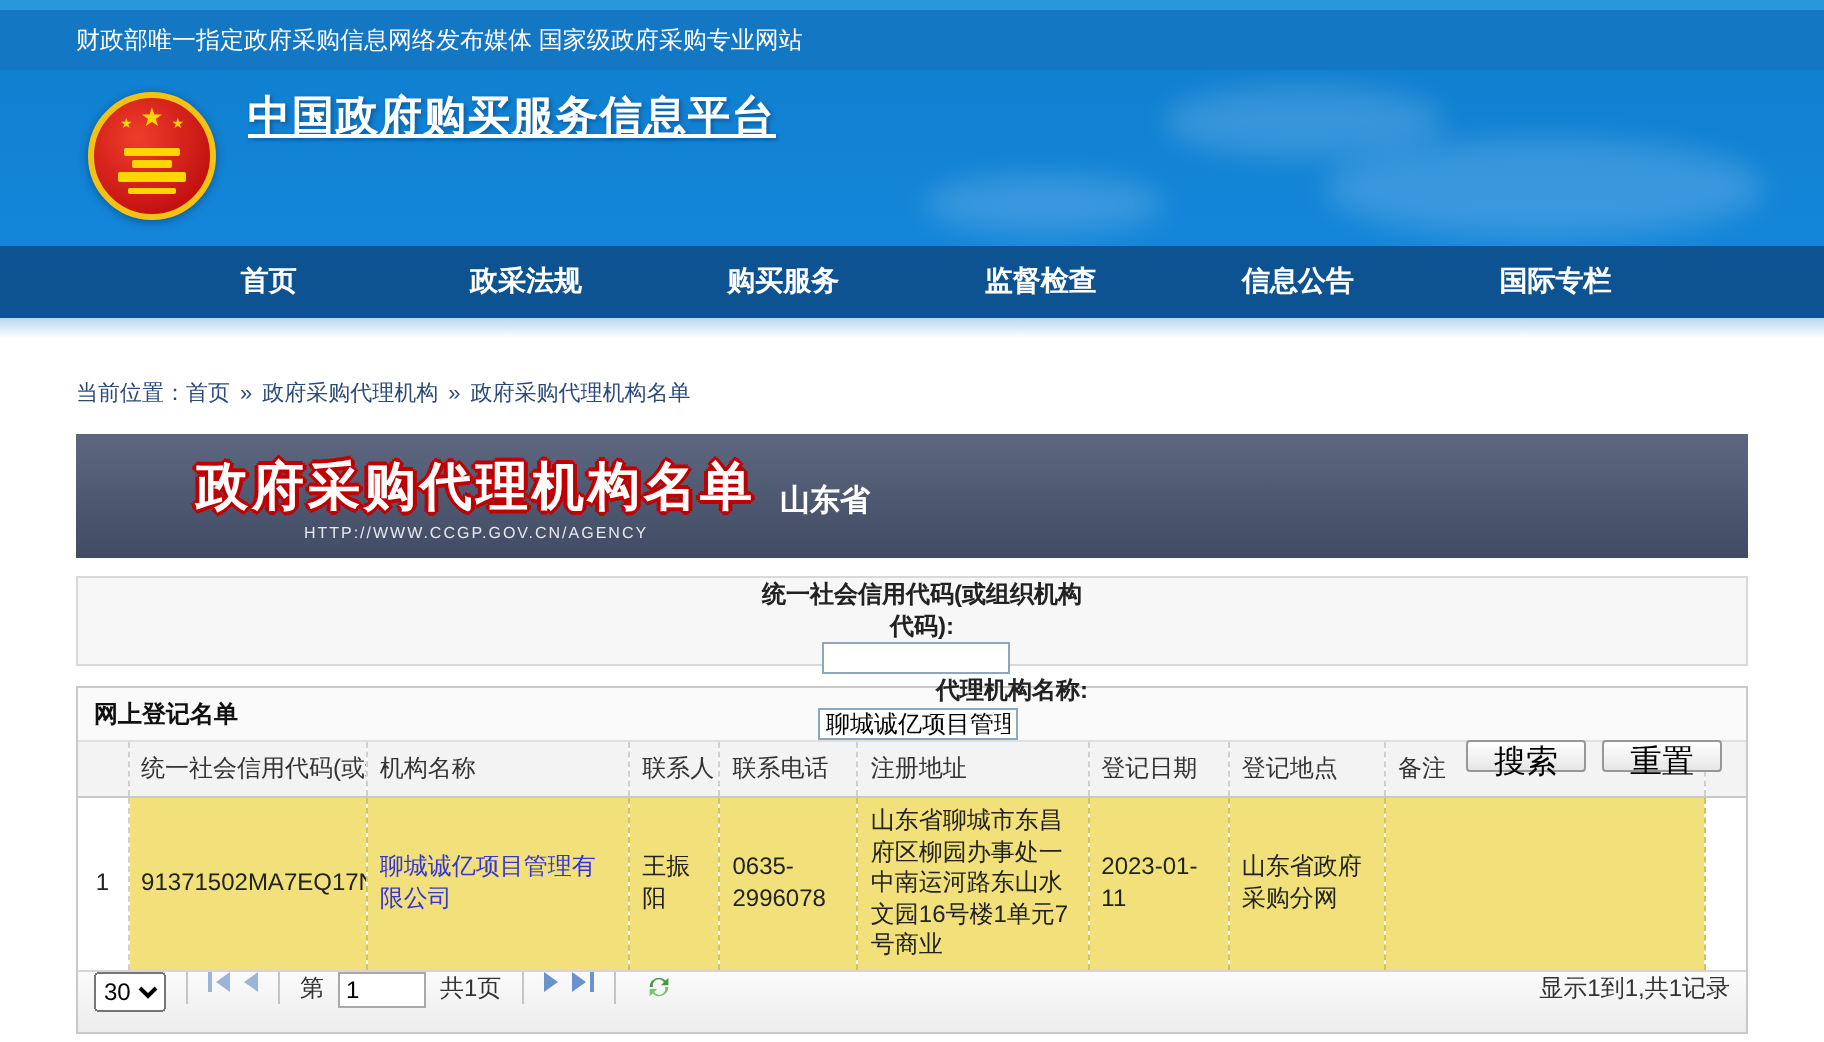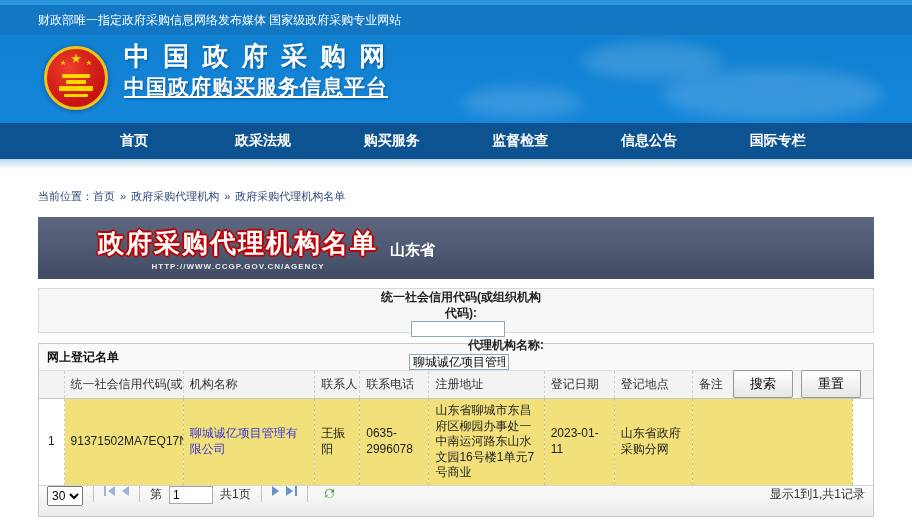--- a/index.html
+++ b/index.html
@@ -54,37 +54,37 @@
   .crumb-sep { margin:0 5px; }
 
   
   .banner { margin:13px 38px 0; height:62px;
     background:linear-gradient(#5d6880,#414b63);
     display:flex; align-items:center; padding-left:60px; }
   .banner-title-wrap { display:flex; flex-direction:column; align-items:center; }
   .banner-title { font-size:26px; font-weight:bold; color:#fff; letter-spacing:2px;
     text-shadow:-2px 0 #c00000,2px 0 #c00000,0 -2px #c00000,0 2px #c00000,
       -1px -1px #c00000,1px -1px #c00000,-1px 1px #c00000,1px 1px #c00000; }
-  .banner-url { font-size:8px; color:#e8e8ee; letter-spacing:1px; margin-top:1px;font-weight:bold; }
+  .banner-url { font-size:8px; color:#e8e8ee; letter-spacing:1px; margin-top:1px; }
   .banner-region { font-size:15px; font-weight:bold; color:#fff;
     margin:4px 0 0 12px; }
 
   
   .search-panel { margin:9px 38px 0; height:45px; background:#f7f7f7;
     border:1px solid #d9d9d9; display:flex; align-items:center; font-size:12px;flex-direction:column; }
   .code-label { width:160px; margin-left:10px; font-weight:bold; text-align:center;
     line-height:1.35; color:#222; }
   .txt-input { height:20px; border:1px solid #8aa8c0; background:#fff;
     font-size:12px; padding:0 3px; }
   .code-input { width:94px; margin-left:4px; }
   .name-label { margin-left:100px; font-weight:bold; color:#222; }
   .name-input { width:100px; margin-left:6px; }
   .btns { margin-left:auto; margin-right:12px; display:flex; gap:8px; }
-  .btn { width:60px; height:28px; border:1px solid #979797; border-radius:2px;
-    background:linear-gradient(#ffffff,#e6e6e6); font-size:13px; cursor:pointer;
+  .btn { width:60px; height:16px; border:1px solid #979797; border-radius:2px;
+    background:linear-gradient(#ffffff,#e6e6e6); font-size:16px; cursor:pointer;
     font-family:inherit; }
 
   
   .table-panel { margin:10px 38px 0; border:1px solid #c9c9c9; background:#fff; }
   .table-title { padding:5px 8px 4px; font-size:12px; font-weight:bold;
     color:#111; background:#fafafa; border-bottom:1px solid #e0e0e0; }
   table { width:100%; border-collapse:collapse; table-layout:fixed; font-size:12px; }
   th { background:#f3f3f3; border-bottom:1px solid #c9c9c9;
     border-right:1px dashed #cfcfcf; font-weight:normal; color:#333;
     text-align:left; padding:5px 6px; white-space:nowrap; overflow:hidden; }
@@ -132,21 +132,20 @@
   <div class="emblem">
     <span class="star-big">★</span>
     <span class="star-s s1">★</span>
     <span class="star-s s2">★</span>
     <span class="gbar g1"></span>
     <span class="gbar g2"></span>
     <span class="gbar g3"></span>
     <span class="gbar g4"></span>
   </div>
   <div class="titles">
-    <div class="title-main">中 国 政 府 采 购 网</div>
     <div class="title-sub">中国政府购买服务信息平台</div>
   </div>
 </div>
 
 <div class="nav">
   <div class="nav-item">首页</div>
   <div class="nav-item">政采法规</div>
   <div class="nav-item">购买服务</div>
   <div class="nav-item">监督检查</div>
   <div class="nav-item">信息公告</div>

